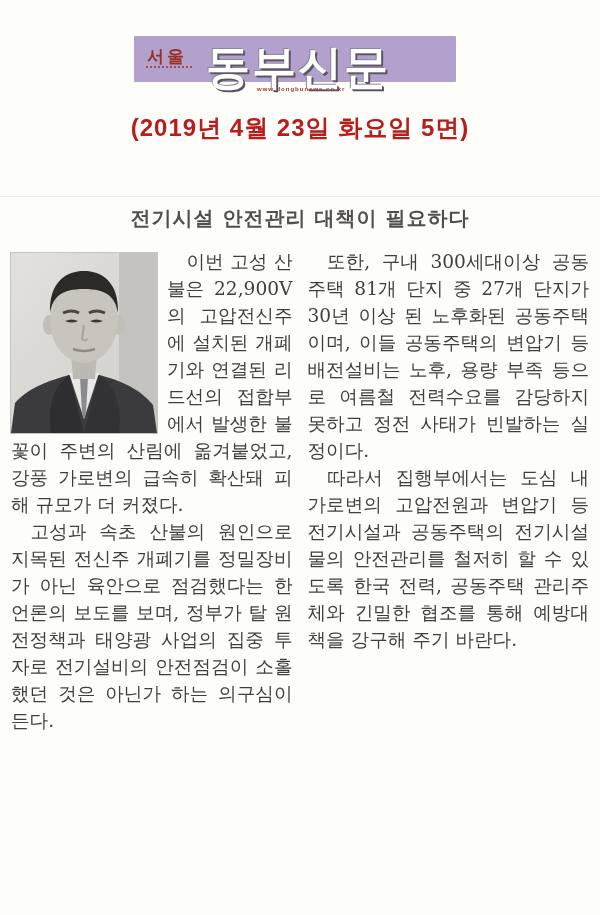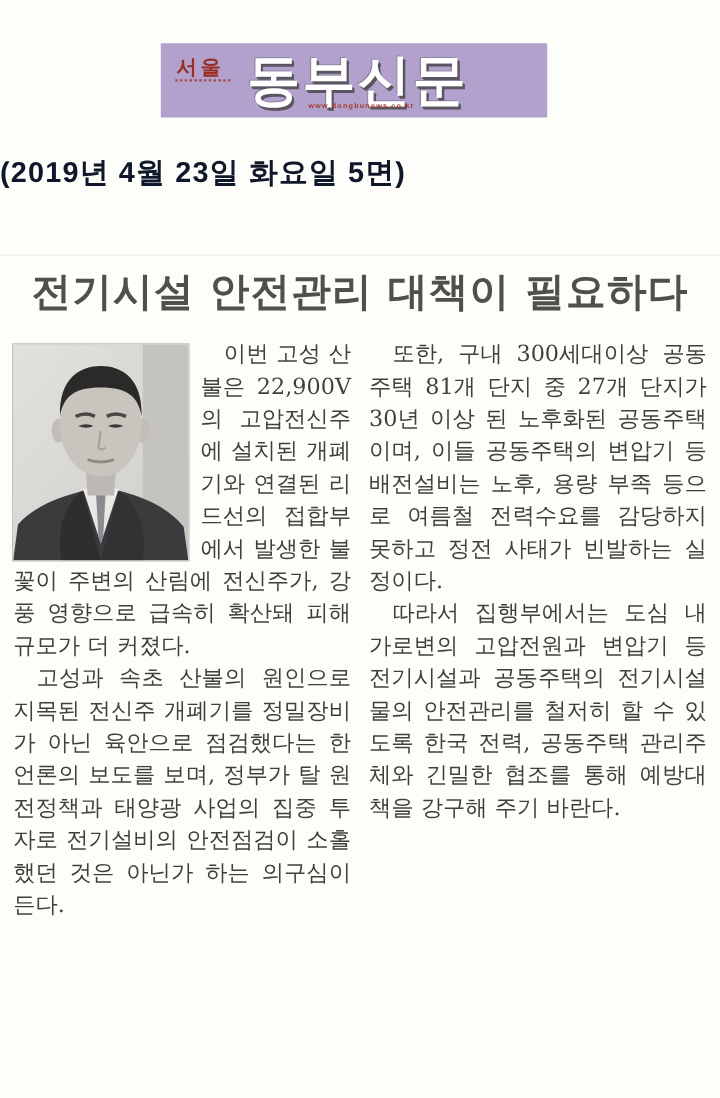--- a/index.html
+++ b/index.html
@@ -5,21 +5,21 @@
   html,body{margin:0;padding:0;}
   body{
     width:600px;height:915px;
     background:#fdfdfa;
     font-family:"DejaVu Serif","Liberation Serif",serif;
     overflow:hidden;
     position:relative;
   }
   
   .masthead{
-    width:322px;height:62px;
+    width:322px;height:46px;
     margin:36px 0 0 134px;
     position:relative;
     border-radius:1px;
   }
   .m-seoul{
     position:absolute;left:13px;top:9px;
     font-family:"Liberation Sans",sans-serif;
     font-weight:bold;font-size:17px;letter-spacing:3px;
   }
   .m-seoul-sub{
@@ -39,38 +39,38 @@
   }
   .m-url{
     position:absolute;left:123px;top:50px;
     font-family:"Liberation Sans",sans-serif;
     font-size:6px;letter-spacing:1px;
     font-weight:bold;
   }
   
   .dateline{
     margin-top:30px;
-    text-align:left;
+    text-align:center;
     font-family:"Liberation Sans",sans-serif;
     font-weight:bold;
     font-size:24px;
     letter-spacing:1px;
-    color:#0f172a;
+    color:#b91c1c;
   }
   
   .scan-rule{
     margin-top:52px;
     border:0;border-top:1px solid #f0ebe1;
     width:100%;
   }
   
   .article-title{
     margin-top:2px;
     text-align:center;
-    font-size:33px;
+    font-size:20px;
     font-weight:600;
     letter-spacing:1px;
     color:#514f4b;
   }
   .article{
     width:578px;
     margin:16px auto 0;
     display:flex;
     gap:15px;
     font-size:18.6px;
@@ -141,21 +141,21 @@
         <path d="M52,60 Q61,56 68,60" stroke="#4a4742" stroke-width="3" fill="none"></path>
         <path d="M78,60 Q85,56 94,60" stroke="#4a4742" stroke-width="3" fill="none"></path>
 
         <path d="M54,68 Q61,65 67,68 Q61,71 54,68 Z" fill="#3a3834"></path>
         <path d="M79,68 Q85,65 92,68 Q85,71 79,68 Z" fill="#3a3834"></path>
 
         <path d="M73,72 L71,86 Q73,89 77,86" stroke="#a8a49d" stroke-width="2" fill="none"></path>
         <path d="M62,96 Q73,100 84,96" stroke="#8f8b84" stroke-width="2.5" fill="none"></path>
       </svg>
     </figure>
-    <p>이번 고성 산불은 22,900V의 고압전신주에 설치된 개폐기와 연결된 리드선의 접합부에서 발생한 불꽃이 주변의 산림에 전신주가, 강풍 영향으로 급속히 확산돼 피해 규모가 더 커졌다.</p>
+    <p>이번 고성 산불은 22,900V의 고압전신주에 설치된 개폐기와 연결된 리드선의 접합부에서 발생한 불꽃이 주변의 산림에 옮겨붙었고, 강풍 가로변의 급속히 확산돼 피해 규모가 더 커졌다.</p>
     <p>고성과 속초 산불의 원인으로 지목된 전신주 개폐기를 정밀장비가 아닌 육안으로 점검했다는 한 언론의 보도를 보며, 정부가 탈 원전정책과 태양광 사업의 집중 투자로 전기설비의 안전점검이 소홀했던 것은 아닌가 하는 의구심이 든다.</p>
 
   </div>
   <div class="col">
     <p>또한, 구내 300세대이상 공동주택 81개 단지 중 27개 단지가 30년 이상 된 노후화된 공동주택이며, 이들 공동주택의 변압기 등 배전설비는 노후, 용량 부족 등으로 여름철 전력수요를 감당하지 못하고 정전 사태가 빈발하는 실정이다.</p>
     <p>따라서 집행부에서는 도심 내 가로변의 고압전원과 변압기 등 전기시설과 공동주택의 전기시설물의 안전관리를 철저히 할 수 있도록 한국 전력, 공동주택 관리주체와 긴밀한 협조를 통해 예방대책을 강구해 주기 바란다.</p>
 
   </div>
 </div>
 

